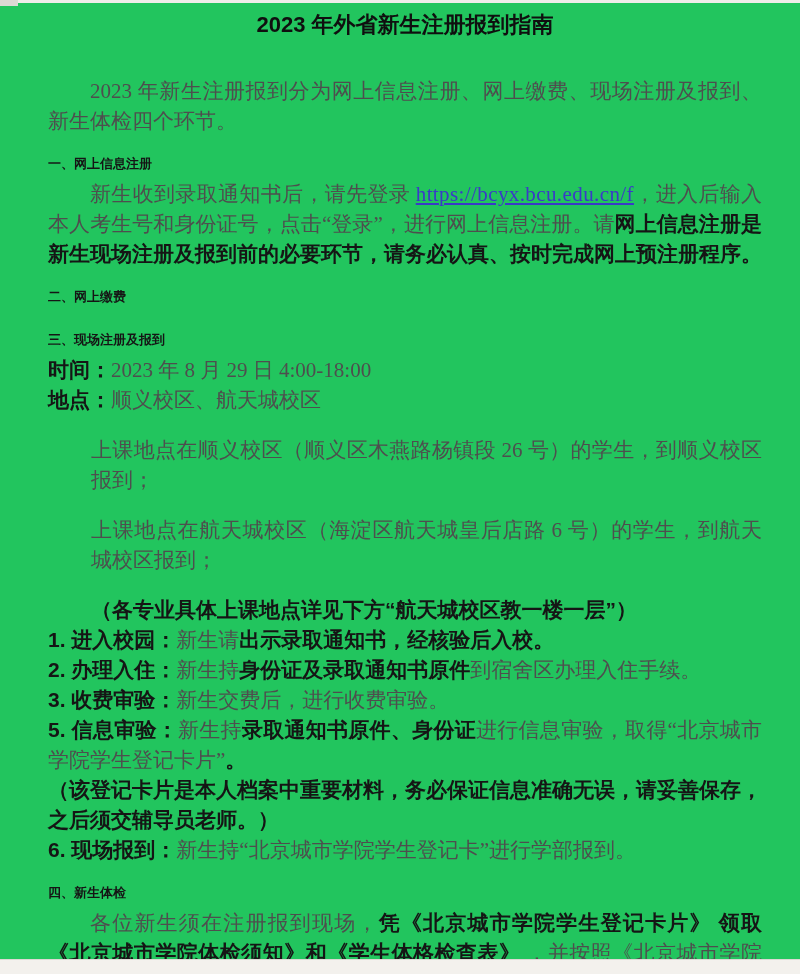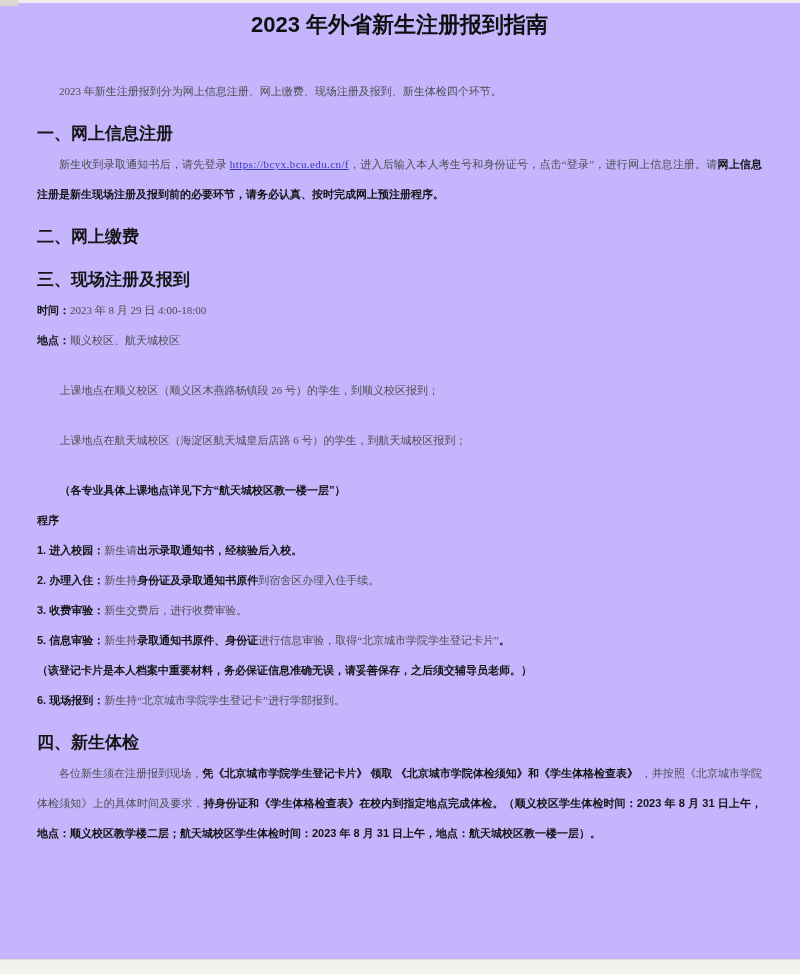--- a/index.html
+++ b/index.html
@@ -5,56 +5,56 @@
   html, body { margin: 0; padding: 0; }
   body {
     width: 800px; height: 974px;
     background: #f6f4f1;
     font-family: "Liberation Serif", "DejaVu Serif", serif;
     position: relative;
     overflow: hidden;
   }
   .page {
     position: absolute; inset: 0;
-    background: #c4b5fd;
-    padding: 8px 38px 0 37px;
+    background: #22c55e;
+    padding: 8px 38px 0 48px;
     box-sizing: border-box;
   }
   .top-edge {
     position: absolute; top: 0; left: 0; right: 0;
     height: 3px; background: #efede9;
   }
   .top-corner {
     position: absolute; top: 0; left: 0;
     width: 18px; height: 6px; background: #dcd9d4;
   }
   .bottom-band {
     position: absolute; left: 0; right: 0; bottom: 0;
     height: 14px; background: #f3f1ed;
     border-top: 1px solid #ddd9d4;
   }
   .blk {
-    font-size: 11px;
+    font-size: 21px;
     line-height: 30px;
     color: #4e4e4e;
     text-align: justify;
   }
   .title {
     font-family: "Liberation Sans", "DejaVu Sans", sans-serif;
     font-weight: 700;
     color: #0f0f0f;
     font-size: 22px;
     line-height: 30px;
     text-align: center;
     margin: 2px 0 10px 0;
   }
   .h {
     font-family: "Liberation Sans", "DejaVu Sans", sans-serif;
     font-weight: 700;
-    font-size: 17px;
+    font-size: 13px;
     color: #141414;
     margin-top: 13px;
     text-align: left;
   }
   .p  { text-indent: 2em; }
   .p0 { text-indent: 0; }
   .pi { margin-left: 2.05em; margin-top: 20px; }
   .sp-intro { margin-top: 36px; }
   span.n { color: #4e4e4e; }
   span.b {
@@ -78,21 +78,20 @@
       <div class="blk p sp-intro"><span class="n">2023 年新生注册报到分为网上信息注册、网上缴费、现场注册及报到、新生体检四个环节。</span></div>
       <div class="blk h"><span class="b">一、网上信息注册</span></div>
       <div class="blk p"><span class="n">新生收到录取通知书后，请先登录 </span><a class="l" href="#">https://bcyx.bcu.edu.cn/f</a><span class="n">，进入后输入本人考生号和身份证号，点击“登录”，进行网上信息注册。请</span><span class="b">网上信息注册是新生现场注册及报到前的必要环节，请务必认真、按时完成网上预注册程序。</span></div>
       <div class="blk h"><span class="b">二、网上缴费</span></div>
       <div class="blk h"><span class="b">三、现场注册及报到</span></div>
       <div class="blk p0"><span class="b">时间：</span><span class="n">2023 年 8 月 29 日 4:00-18:00</span></div>
       <div class="blk p0"><span class="b">地点：</span><span class="n">顺义校区、航天城校区</span></div>
       <div class="blk pi"><span class="n">上课地点在顺义校区（顺义区木燕路杨镇段 26 号）的学生，到顺义校区报到；</span></div>
       <div class="blk pi"><span class="n">上课地点在航天城校区（海淀区航天城皇后店路 6 号）的学生，到航天城校区报到；</span></div>
       <div class="blk pi"><span class="b">（各专业具体上课地点详见下方“航天城校区教一楼一层”）</span></div>
-      <div class="blk p0"><span class="b">程序</span></div>
       <div class="blk p0"><span class="b">1. 进入校园：</span><span class="n">新生请</span><span class="b">出示录取通知书，经核验后入校。</span></div>
       <div class="blk p0"><span class="b">2. 办理入住：</span><span class="n">新生持</span><span class="b">身份证及录取通知书原件</span><span class="n">到宿舍区办理入住手续。</span></div>
       <div class="blk p0"><span class="b">3. 收费审验：</span><span class="n">新生交费后，进行收费审验。</span></div>
       <div class="blk p0"><span class="b">5. 信息审验：</span><span class="n">新生持</span><span class="b">录取通知书原件、身份证</span><span class="n">进行信息审验，取得“北京城市学院学生登记卡片”</span><span class="b">。</span></div>
       <div class="blk p0"><span class="b">（该登记卡片是本人档案中重要材料，务必保证信息准确无误，请妥善保存，之后须交辅导员老师。）</span></div>
       <div class="blk p0"><span class="b">6. 现场报到：</span><span class="n">新生持“北京城市学院学生登记卡”进行学部报到。</span></div>
       <div class="blk h"><span class="b">四、新生体检</span></div>
       <div class="blk p"><span class="n">各位新生须在注册报到现场，</span><span class="b">凭《北京城市学院学生登记卡片》 领取 《北京城市学院体检须知》和《学生体格检查表》</span><span class="n"> ，并按照《北京城市学院体检须知》上的具体时间及要求，</span><span class="b">持身份证和《学生体格检查表》在校内到指定地点完成体检。（顺义校区学生体检时间：2023 年 8 月 31 日上午，地点：顺义校区教学楼二层；航天城校区学生体检时间：2023 年 8 月 31 日上午，地点：航天城校区教一楼一层）。</span></div>
     </div>
 </div>

